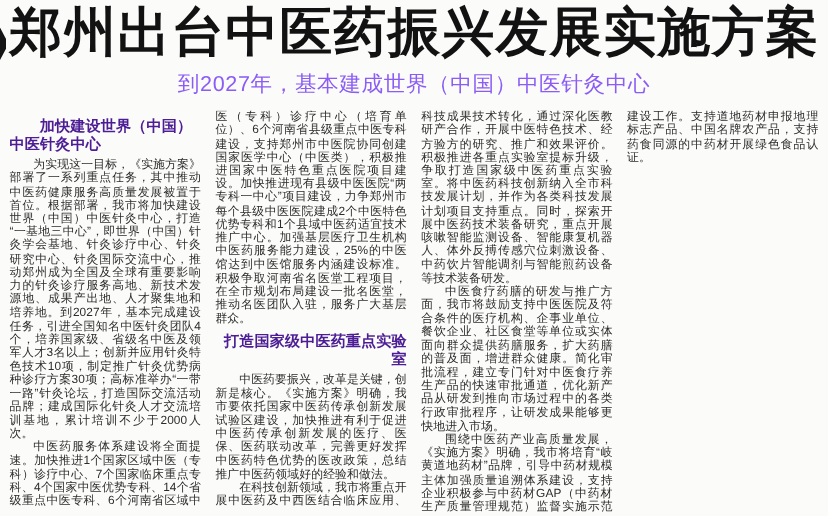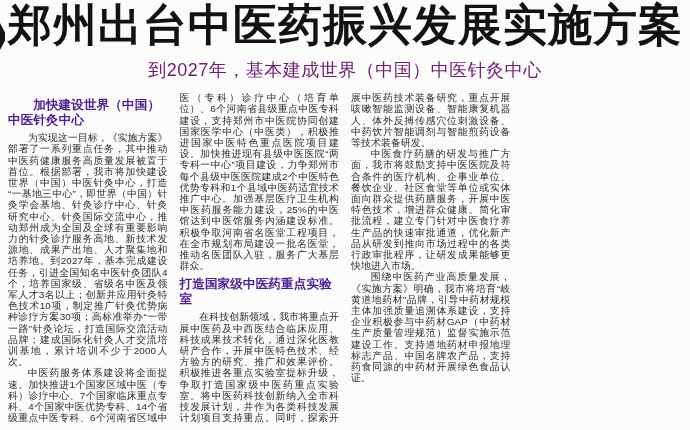--- a/index.html
+++ b/index.html
@@ -15,27 +15,26 @@
   .masthead { padding-top: 5px; }
   .headline {
     font-size: 44px;
     line-height: 1.05;
     font-weight: 900;
     text-align: center;
     letter-spacing: 1px;
     color: #121212;
     margin: 0 8px;
     white-space: nowrap;
-    font-family: Liberation Mono, monospace;
   }
   .subheadline {
     font-size: 18px;
     font-weight: normal;
     text-align: center;
-    color: #701a75;
+    color: #8b5cf6;
     margin-top: 7px;
     letter-spacing: 0.5px;
   }
   .article {
     margin: 10px 8px 0 8px;
     height: 340px;
     column-count: 4;
     column-gap: 12px;
     column-fill: auto;
     overflow: hidden;
@@ -49,21 +48,21 @@
     margin: 0;
     text-indent: 2em;
   }
   .article h3 {
     font-size: 12.6px;
     line-height: 15px;
     font-weight: bold;
     color: #4c1d95;
     margin: 6px 0 4px 0;
   }
-  .article h3.center { text-align: left; }
+  .article h3.center { text-align: right; }
   .article h3.indent { text-align: left; text-indent: 2em; }
   .article b.byline { font-weight: bold; color: #111; }
   .scan-artifact {
     position: absolute;
     left: 0; top: 23px;
     width: 5px; height: 27px;
     background: #151515;
     clip-path: polygon(0 0, 100% 35%, 100% 65%, 0 100%);
   }
 </style>
@@ -75,16 +74,17 @@
 <div class="masthead">
   <div class="headline">郑州出台中医药振兴发展实施方案</div>
   <div class="subheadline">到2027年，基本建成世界（中国）中医针灸中心</div>
 </div>
 
 <div class="article">
     <h3 class="indent">加快建设世界（中国）中医针灸中心</h3>
     <p>为实现这一目标，《实施方案》部署了一系列重点任务，其中推动中医药健康服务高质量发展被置于首位。根据部署，我市将加快建设世界（中国）中医针灸中心，打造“一基地三中心”，即世界（中国）针灸学会基地、针灸诊疗中心、针灸研究中心、针灸国际交流中心，推动郑州成为全国及全球有重要影响力的针灸诊疗服务高地、新技术发源地、成果产出地、人才聚集地和培养地。到2027年，基本完成建设任务，引进全国知名中医针灸团队4个，培养国家级、省级名中医及领军人才3名以上；创新并应用针灸特色技术10项，制定推广针灸优势病种诊疗方案30项；高标准举办“一带一路”针灸论坛，打造国际交流活动品牌；建成国际化针灸人才交流培训基地，累计培训不少于2000人次。</p>
     <p>中医药服务体系建设将全面提速。加快推进1个国家区域中医（专科）诊疗中心、7个国家临床重点专科、4个国家中医优势专科、14个省级重点中医专科、6个河南省区域中医（专科）诊疗中心（培育单位）、6个河南省县级重点中医专科建设，支持郑州市中医院协同创建国家医学中心（中医类），积极推进国家中医特色重点医院项目建设。加快推进现有县级中医医院“两专科一中心”项目建设，力争郑州市每个县级中医医院建成2个中医特色优势专科和1个县域中医药适宜技术推广中心。加强基层医疗卫生机构中医药服务能力建设，25%的中医馆达到中医馆服务内涵建设标准。积极争取河南省名医堂工程项目，在全市规划布局建设一批名医堂，推动名医团队入驻，服务广大基层群众。</p>
     <h3 class="center">打造国家级中医药重点实验室</h3>
+    <p>中医药要振兴，改革是关键，创新是核心。《实施方案》明确，我市要依托国家中医药传承创新发展试验区建设，加快推进有利于促进中医药传承创新发展的医疗、医保、医药联动改革，完善更好发挥中医药特色优势的医改政策，总结推广中医药领域好的经验和做法。</p>
     <p>在科技创新领域，我市将重点开展中医药及中西医结合临床应用、科技成果技术转化，通过深化医教研产合作，开展中医特色技术、经方验方的研究、推广和效果评价。积极推进各重点实验室提标升级，争取打造国家级中医药重点实验室。将中医药科技创新纳入全市科技发展计划，并作为各类科技发展计划项目支持重点。同时，探索开展中医药技术装备研究，重点开展咳嗽智能监测设备、智能康复机器人、体外反搏传感穴位刺激设备、中药饮片智能调剂与智能煎药设备等技术装备研发。</p>
-    <p>中医食疗药膳的研发与推广方面，我市将鼓励支持中医医院及符合条件的医疗机构、企事业单位、餐饮企业、社区食堂等单位或实体面向群众提供药膳服务，开展中医特色技术，增进群众健康。简化审批流程，建立专门针对中医食疗养生产品的快速审批通道，优化新产品从研发到推向市场过程中的各类行政审批程序，让研发成果能够更快地进入市场。</p>
+    <p>中医食疗药膳的研发与推广方面，我市将鼓励支持中医医院及符合条件的医疗机构、企事业单位、餐饮企业、社区食堂等单位或实体面向群众提供药膳服务，扩大药膳的普及面，增进群众健康。简化审批流程，建立专门针对中医食疗养生产品的快速审批通道，优化新产品从研发到推向市场过程中的各类行政审批程序，让研发成果能够更快地进入市场。</p>
     <p>围绕中医药产业高质量发展，《实施方案》明确，我市将培育“岐黄道地药材”品牌，引导中药材规模主体加强质量追溯体系建设，支持企业积极参与中药材GAP（中药材生产质量管理规范）监督实施示范建设工作。支持道地药材申报地理标志产品、中国名牌农产品，支持药食同源的中药材开展绿色食品认证。</p>
   </div>
 
 </body></html>

